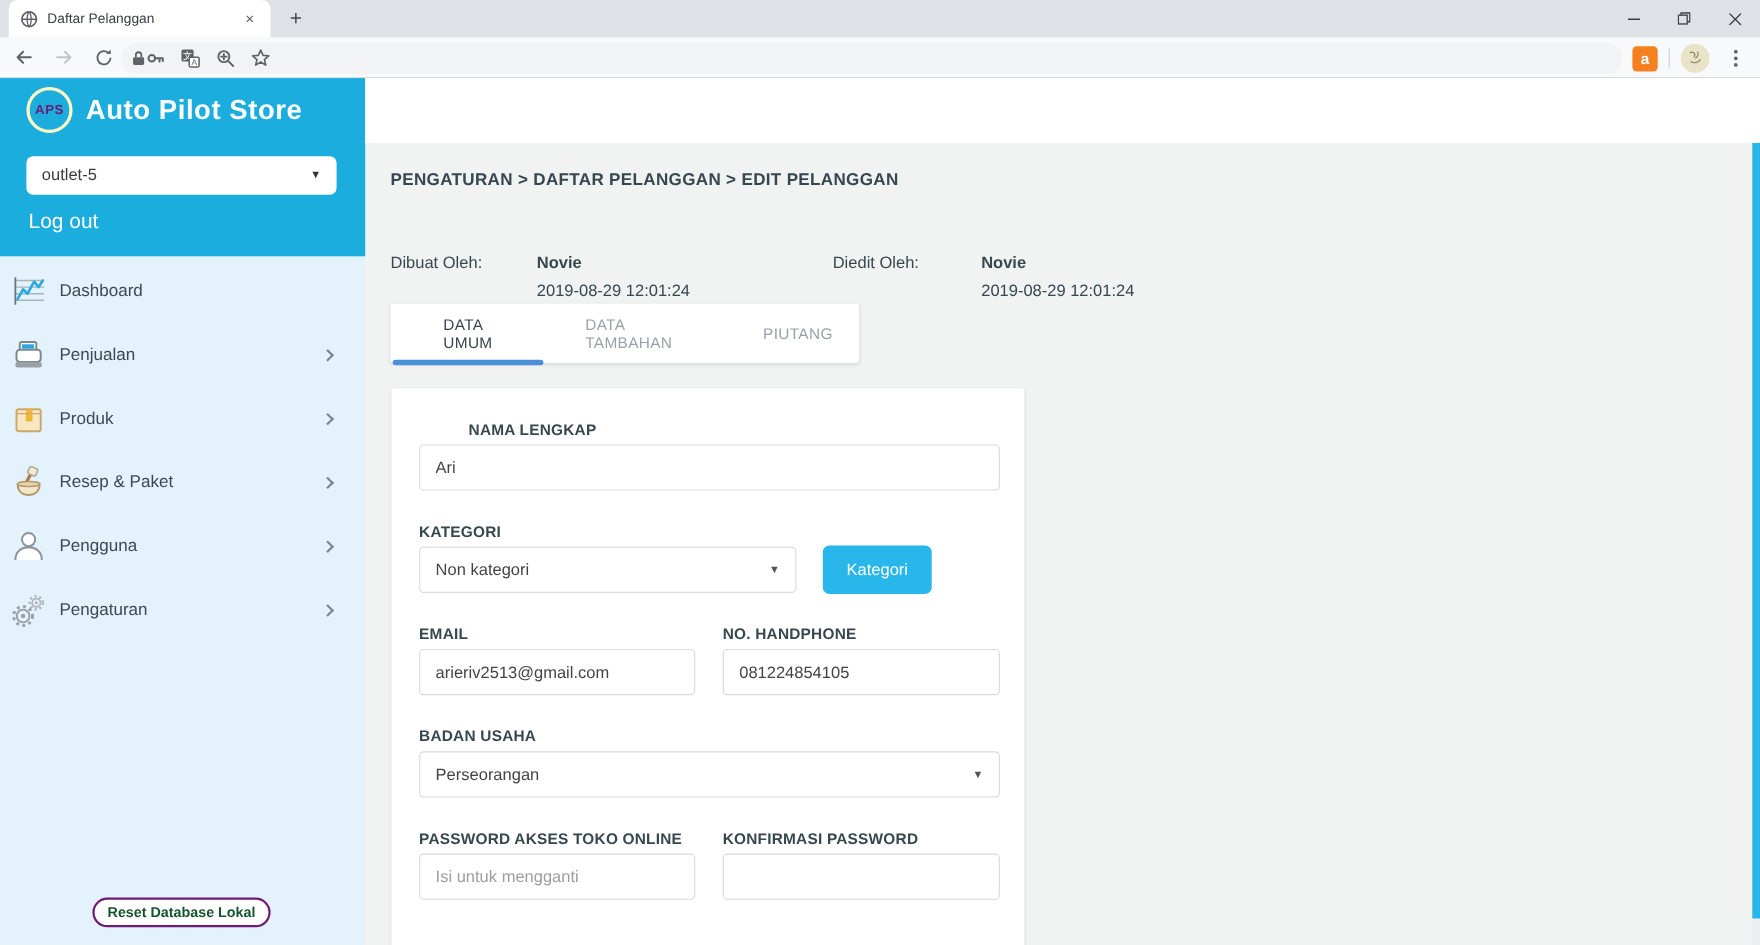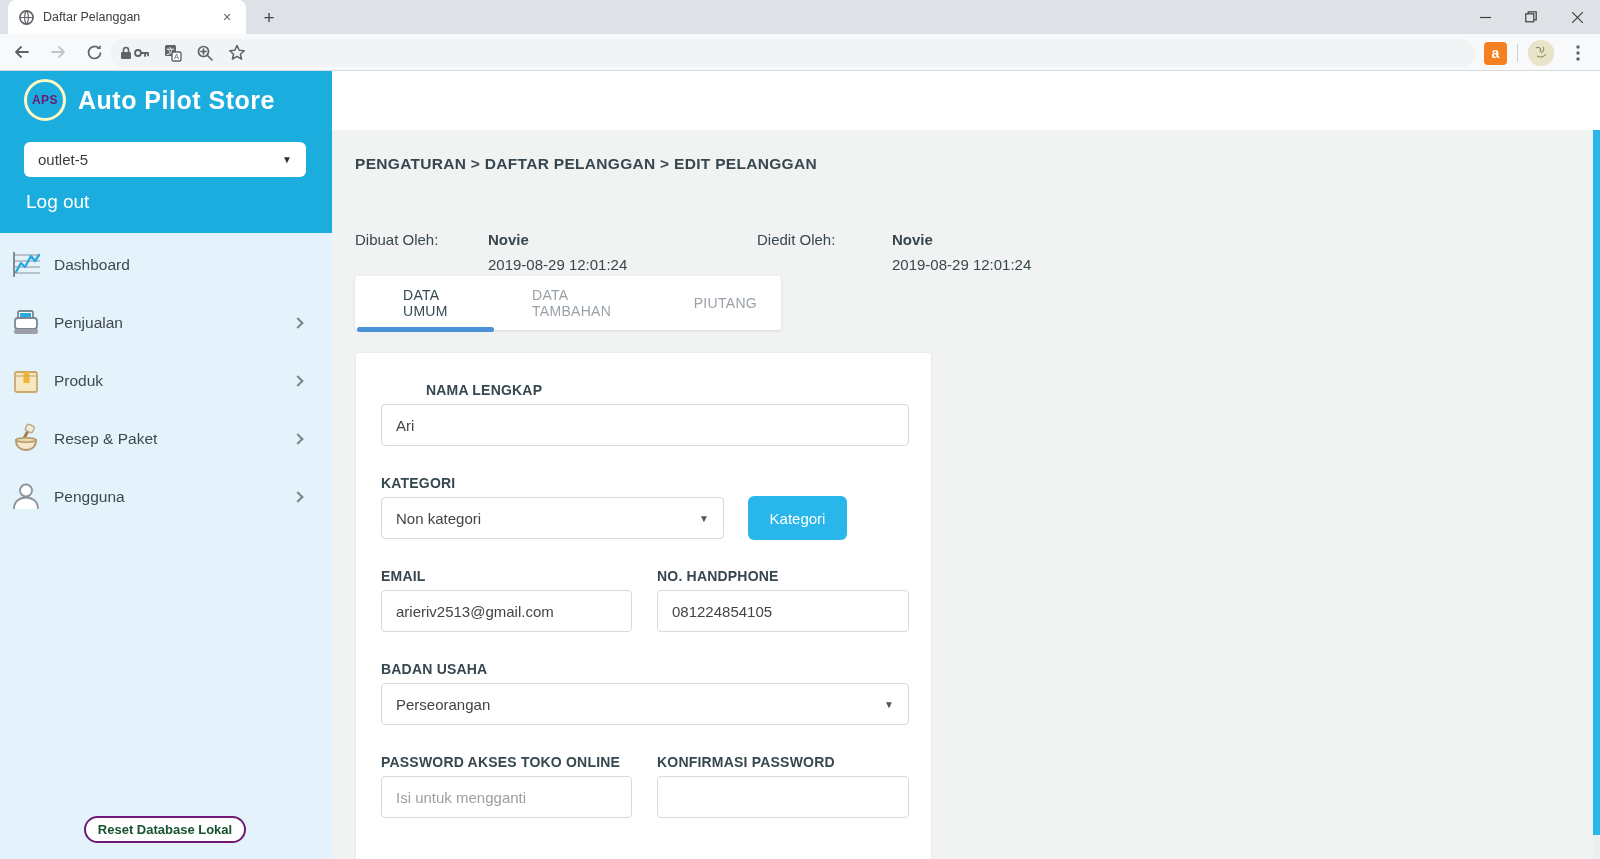--- a/index.html
+++ b/index.html
@@ -255,20 +255,34 @@
     <div class="menu-item">
       <span class="menu-ico">
         <svg width="36" height="36" viewBox="0 0 36 36">
             <circle cx="18" cy="11.5" r="6" fill="#fff" stroke="#8b949c" stroke-width="1.8"></circle>
             <path d="M6 30c0-8 6-11.5 12-11.5S30 22 30 30" fill="#fff" stroke="#8b949c" stroke-width="1.8"></path>
           </svg>
       </span>
       <span class="menu-label">Pengguna</span>
       <span class="chev"></span>
     </div>
+    <div class="menu-item">
+      <span class="menu-ico">
+        <svg width="36" height="36" viewBox="0 0 36 36">
+            <circle cx="13" cy="23" r="8.6" fill="none" stroke="#9aa0a6" stroke-width="2.6" stroke-dasharray="2.6 3.15"></circle>
+            <circle cx="13" cy="23" r="5.8" fill="none" stroke="#9aa0a6" stroke-width="1.8"></circle>
+            <circle cx="13" cy="23" r="2" fill="#9aa0a6"></circle>
+            <circle cx="25" cy="11" r="6" fill="none" stroke="#b0b6bb" stroke-width="2.2" stroke-dasharray="2 2.4"></circle>
+            <circle cx="25" cy="11" r="3.8" fill="none" stroke="#b0b6bb" stroke-width="1.6"></circle>
+            <circle cx="25" cy="11" r="1.4" fill="#b0b6bb"></circle>
+          </svg>
+      </span>
+      <span class="menu-label">Pengaturan</span>
+      <span class="chev"></span>
+    </div>
     <div class="reset-btn">Reset Database Lokal</div>
   </div>
 </div>
 
 <div class="main-header-band"></div>
 
 <div class="breadcrumb">PENGATURAN &gt; DAFTAR PELANGGAN  &gt; EDIT PELANGGAN</div>
 
 <div class="meta" style="left:0; width:1600px; height:60px;margin-top:26px;">
   <span class="meta-label" style="left:355px">Dibuat Oleh:</span>

